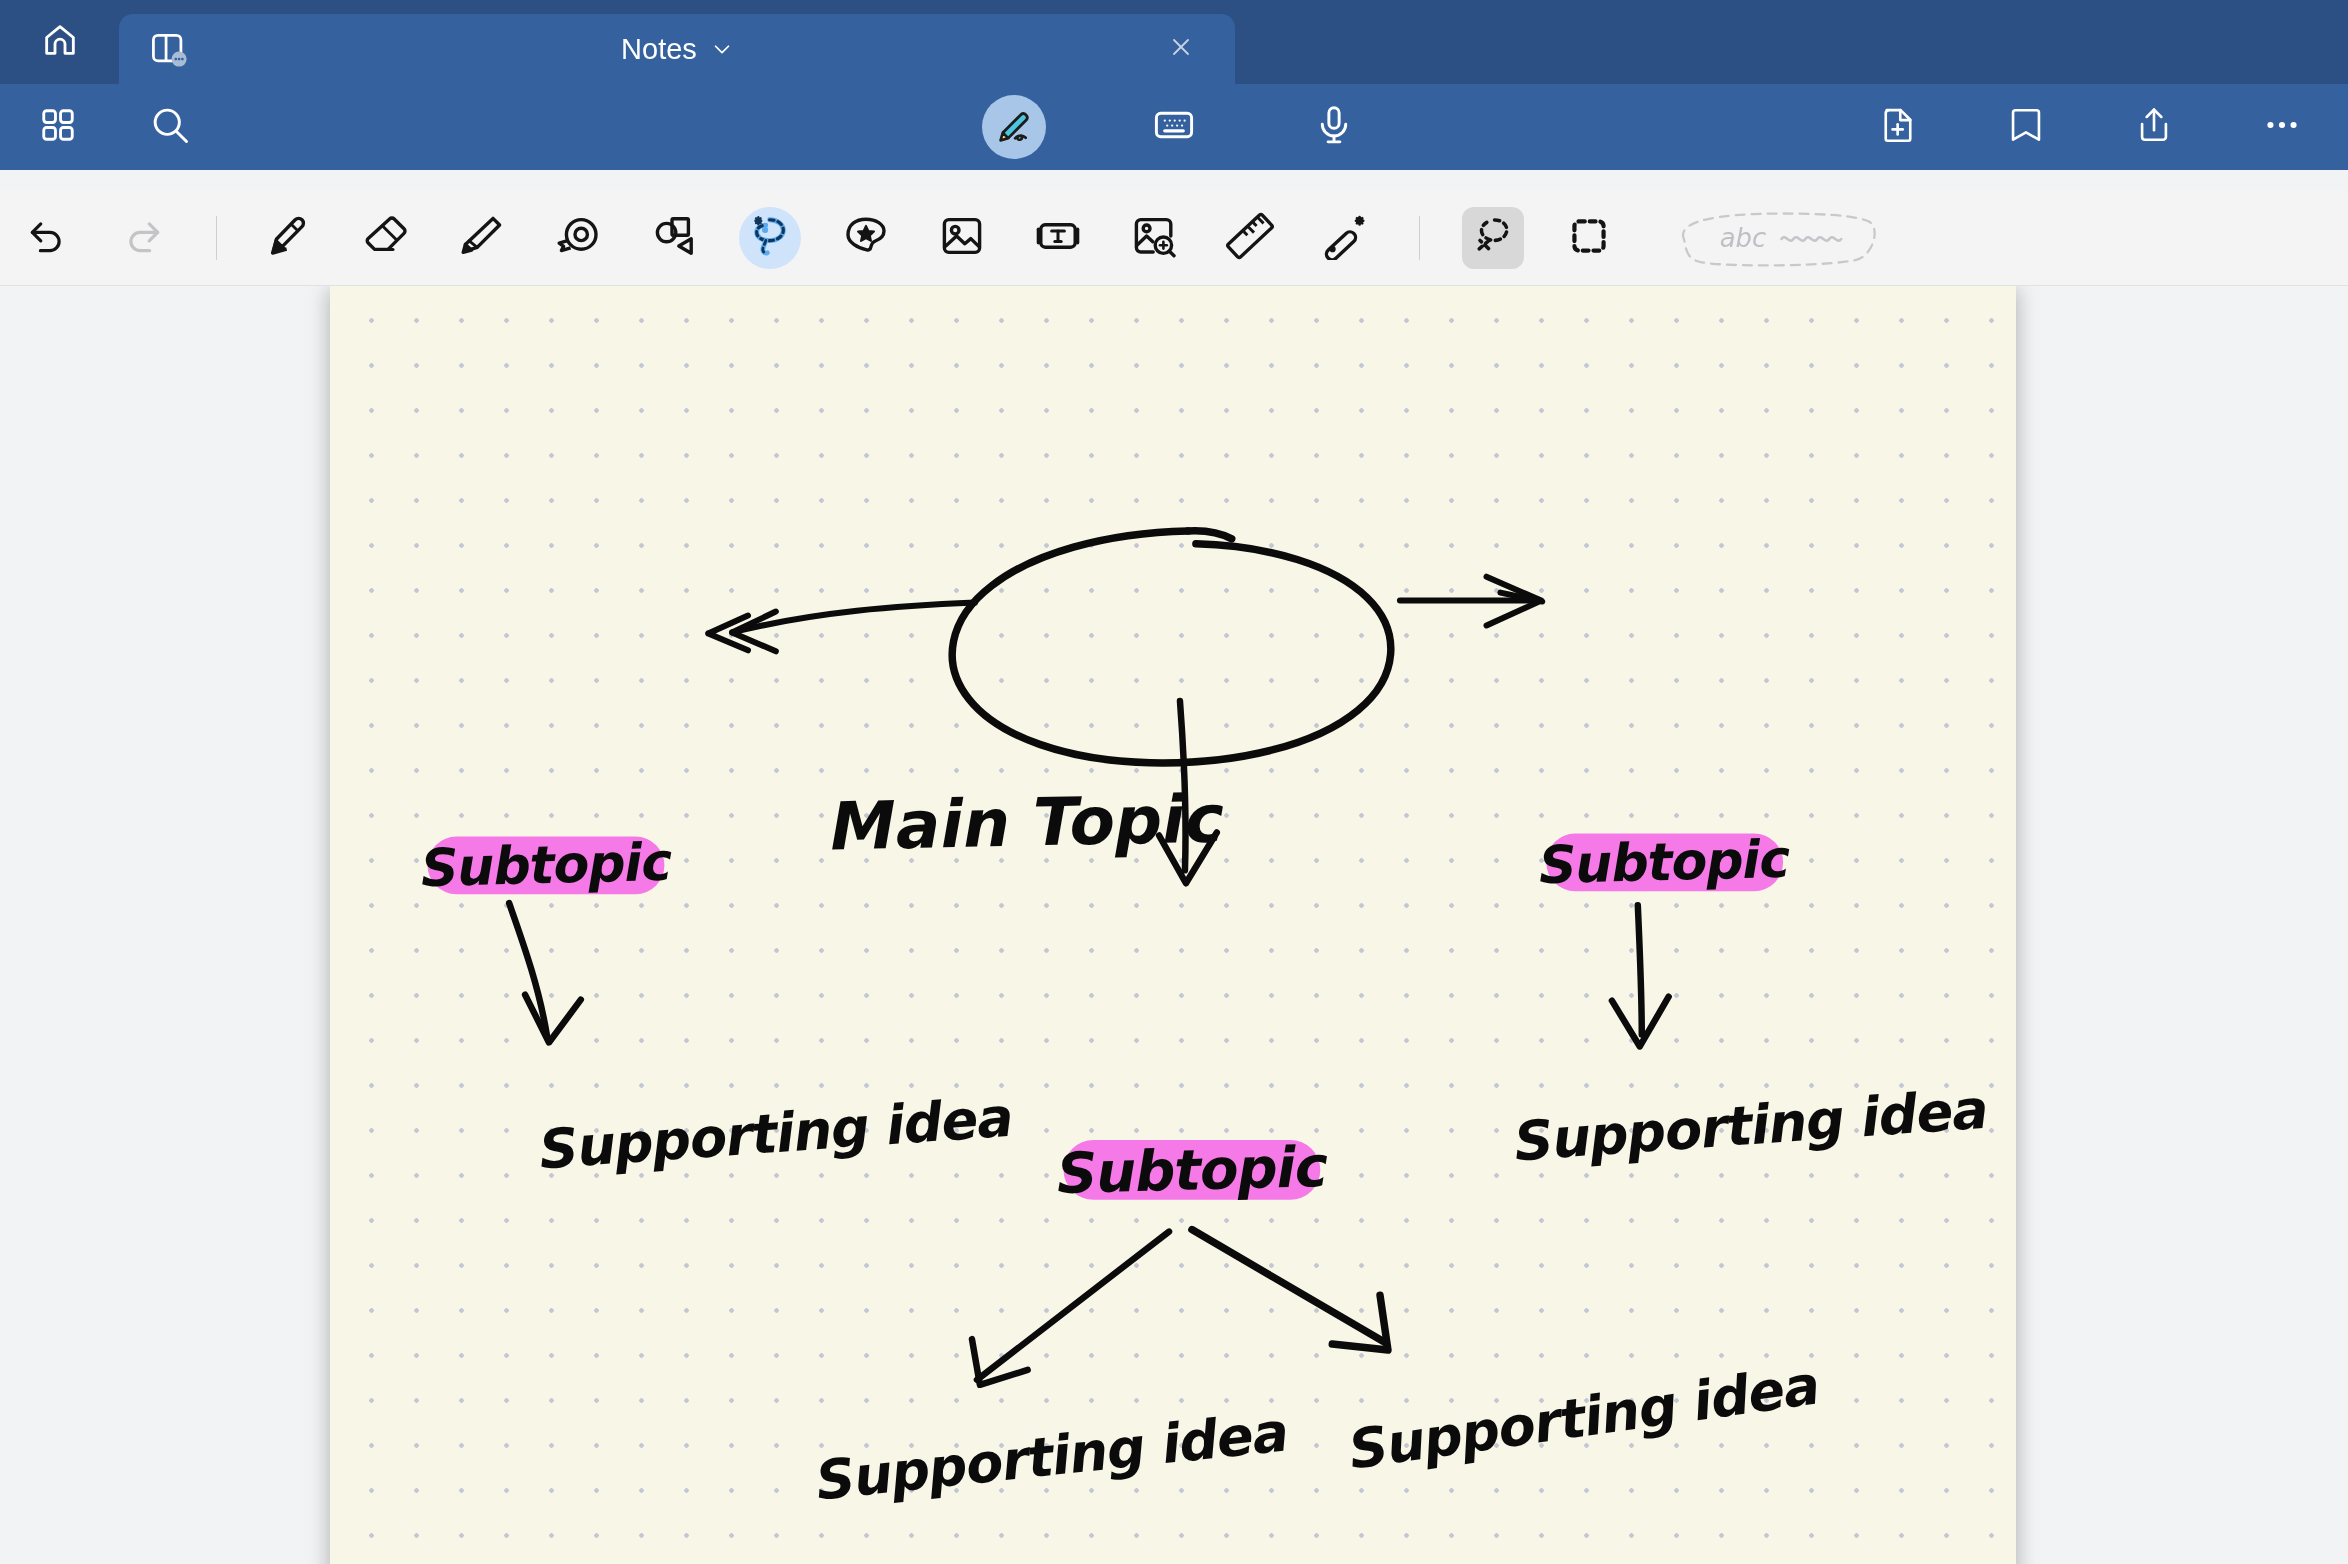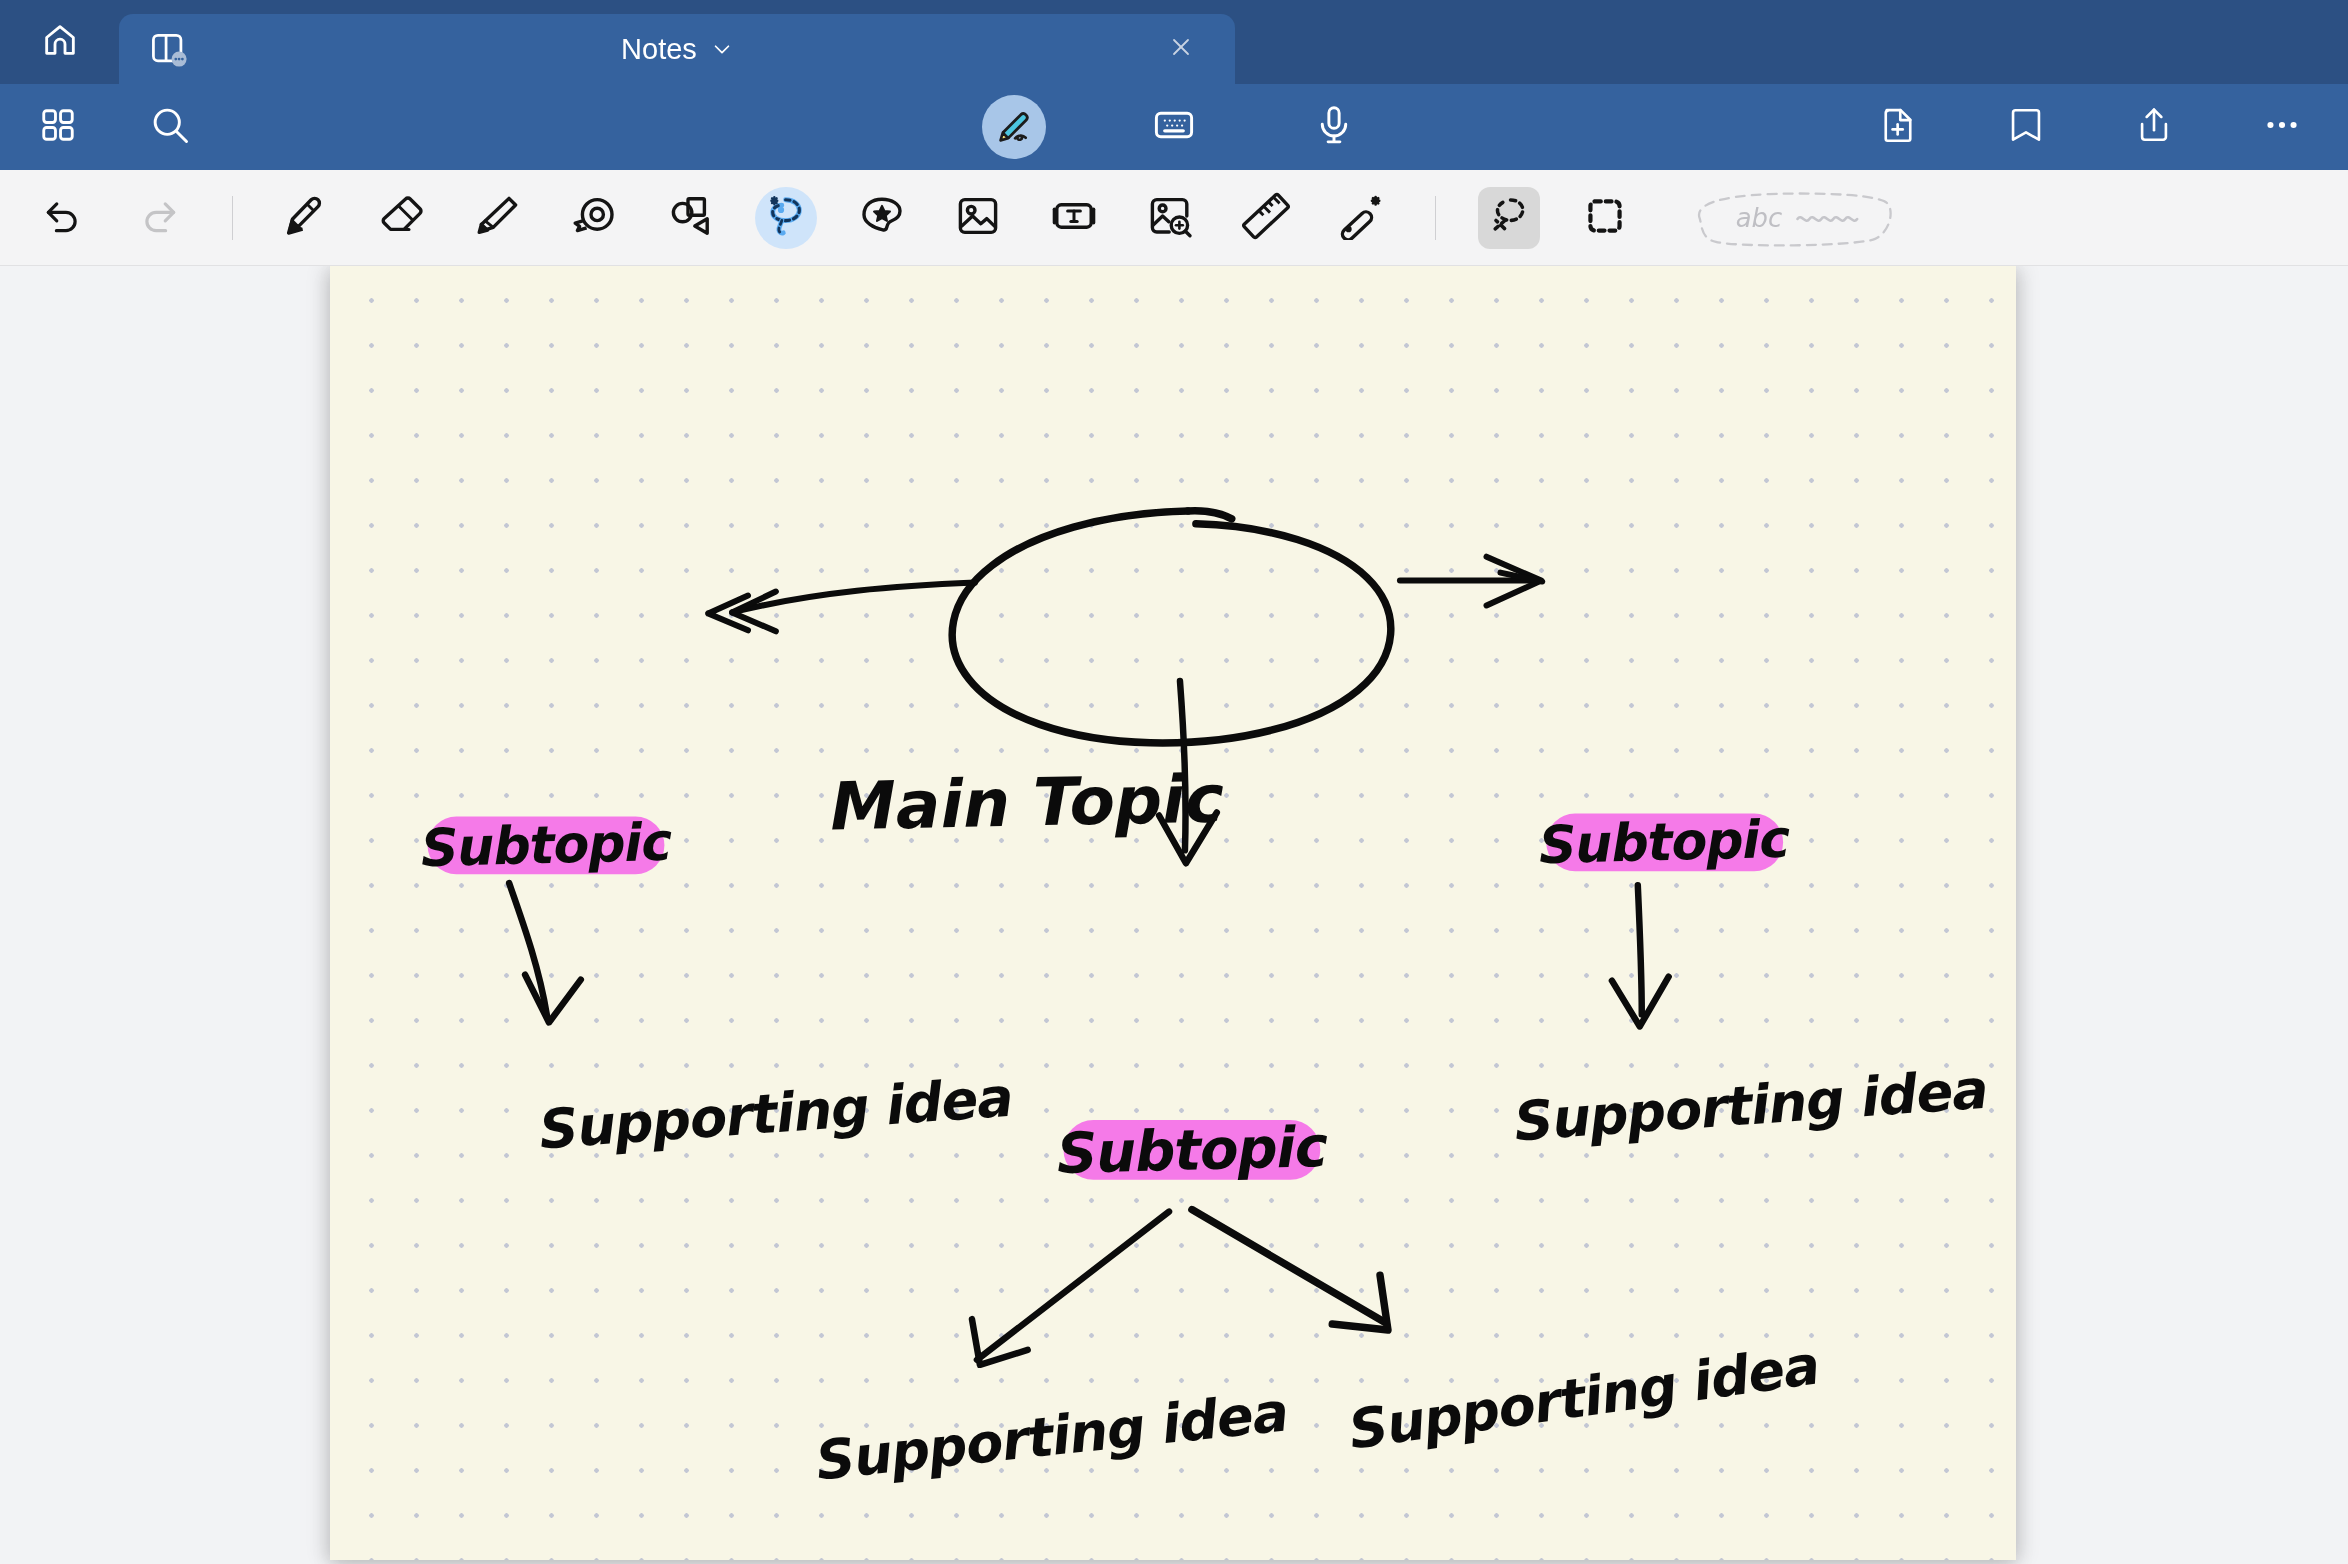--- a/index.html
+++ b/index.html
@@ -113,22 +113,23 @@
   }
 
   
   .toolbar {
     position: relative;
     height: 96px;
     background: #f4f4f5;
     border-bottom: 1px solid #e1e1e3;
     display: flex;
     align-items: center;
-    padding-left: 32px;
+    padding-left: 16px;
     box-sizing: border-box;
+    margin-top: 20px;
   }
   .tool {
     width: 62px; height: 62px;
     display: flex; align-items: center; justify-content: center;
     cursor: pointer;
     border-radius: 12px;
     flex: none;
   }
   .tool.sel-active { background: #d8d8d8; }
   .tool.lasso-active { background: #cfe4fa; border-radius: 50%; }

